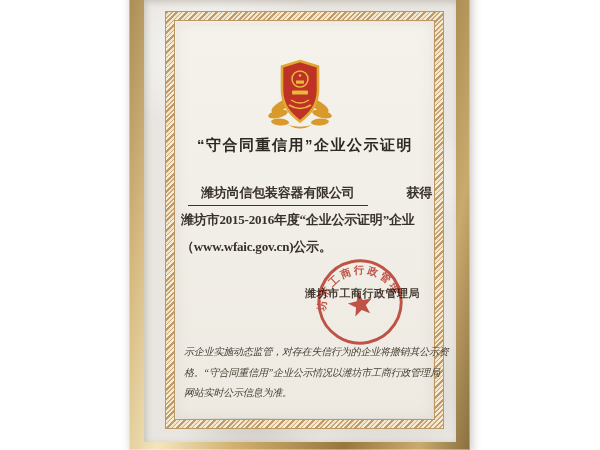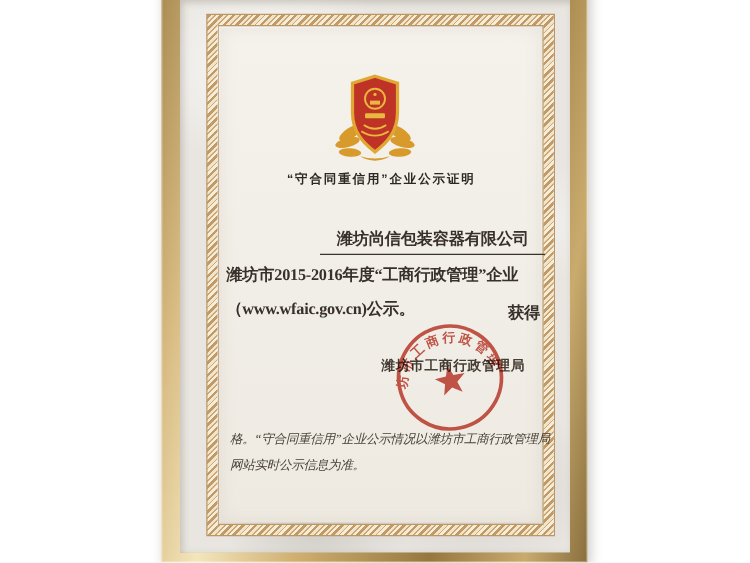--- a/index.html
+++ b/index.html
@@ -41,29 +41,29 @@
     background:linear-gradient(180deg,#f5f2ec 0%,#f1eee7 55%,#eeeae2 100%);
     box-shadow:inset 0 0 14px rgba(150,135,110,.12);
   }
 
   
   .emblem{position:absolute;left:268px;top:56px;width:64px;height:76px;}
   .title{
     position:absolute;left:175px;top:136px;width:260px;
     text-align:center;
     font-family:"Liberation Sans","DejaVu Sans",sans-serif;
-    font-weight:700;font-size:10px;letter-spacing:1.5px;color:#2d2823;
+    font-weight:700;font-size:15px;letter-spacing:1.5px;color:#2d2823;
     white-space:nowrap;
   }
   .body-block{
     position:absolute;left:181px;top:179px;width:255px;
     font-size:13px;font-weight:700;color:#38302a;letter-spacing:-.2px;
   }
   .body-line{height:27px;line-height:27px;white-space:nowrap;}
-  .line1{display:flex;align-items:flex-end;height:27px;flex-direction:column;}
+  .line1{display:flex;align-items:flex-end;height:27px;}
   .company{
     display:inline-block;line-height:24px;
     border-bottom:1.5px solid #3a332c;
     padding:0 13px;margin-left:7px;
   }
   .obtain{margin-left:auto;margin-right:4px;line-height:27px;margin-top:32px;}
 
   .issuer-block{
     position:absolute;left:305px;top:283px;width:112px;
     text-align:center;font-size:11px;font-weight:700;
@@ -115,36 +115,37 @@
     <path d="M21,49 Q32,56 43,49" fill="none" stroke="#e8b93e" stroke-width="1.5"></path>
   </svg>
 
   <div class="title">“守合同重信用”企业公示证明</div>
 
   <div class="body-block">
     <div class="line1">
       <span class="company">潍坊尚信包装容器有限公司</span>
       <span class="obtain">获得</span>
     </div>
-    <div class="body-line">潍坊市2015-2016年度“工商行政管理”企业</div>
+    <div class="body-line">潍坊市2015-2016年度“企业公示证明”企业</div>
     <div class="body-line">（www.wfaic.gov.cn)公示。</div>
   </div>
 
   <div class="issuer-block">
     <div>潍坊市工商行政管理局</div>
   </div>
 
   <svg class="seal" viewBox="0 0 96 96">
     <defs>
       <path id="sealArc" d="M11,56 A37,37 0 1 1 85,56"></path>
     </defs>
     <circle cx="48" cy="48" r="42" fill="none" stroke="#c23b2e" stroke-width="3"></circle>
     <polygon fill="#c23b2e" points="48,38 51.1,46.6 60.4,46.9 53.1,52.6 55.7,61.5 48,56.3 40.3,61.5 42.9,52.6 35.6,46.9 44.9,46.6"></polygon>
     <text font-size="10.5" fill="#c23b2e" letter-spacing="2.5" font-family="Liberation Sans, sans-serif" font-weight="700">
       <textPath href="#sealArc" startOffset="50%" text-anchor="middle">潍坊市工商行政管理局</textPath>
     </text>
   </svg>
 
   <div class="note">
+    <div class="note-line">示企业实施动态监管，对存在失信行为的企业将撤销其公示资</div>
     <div class="note-line">格。“守合同重信用”企业公示情况以潍坊市工商行政管理局</div>
     <div class="note-line">网站实时公示信息为准。</div>
   </div>
 </div>
 
 </body></html>

